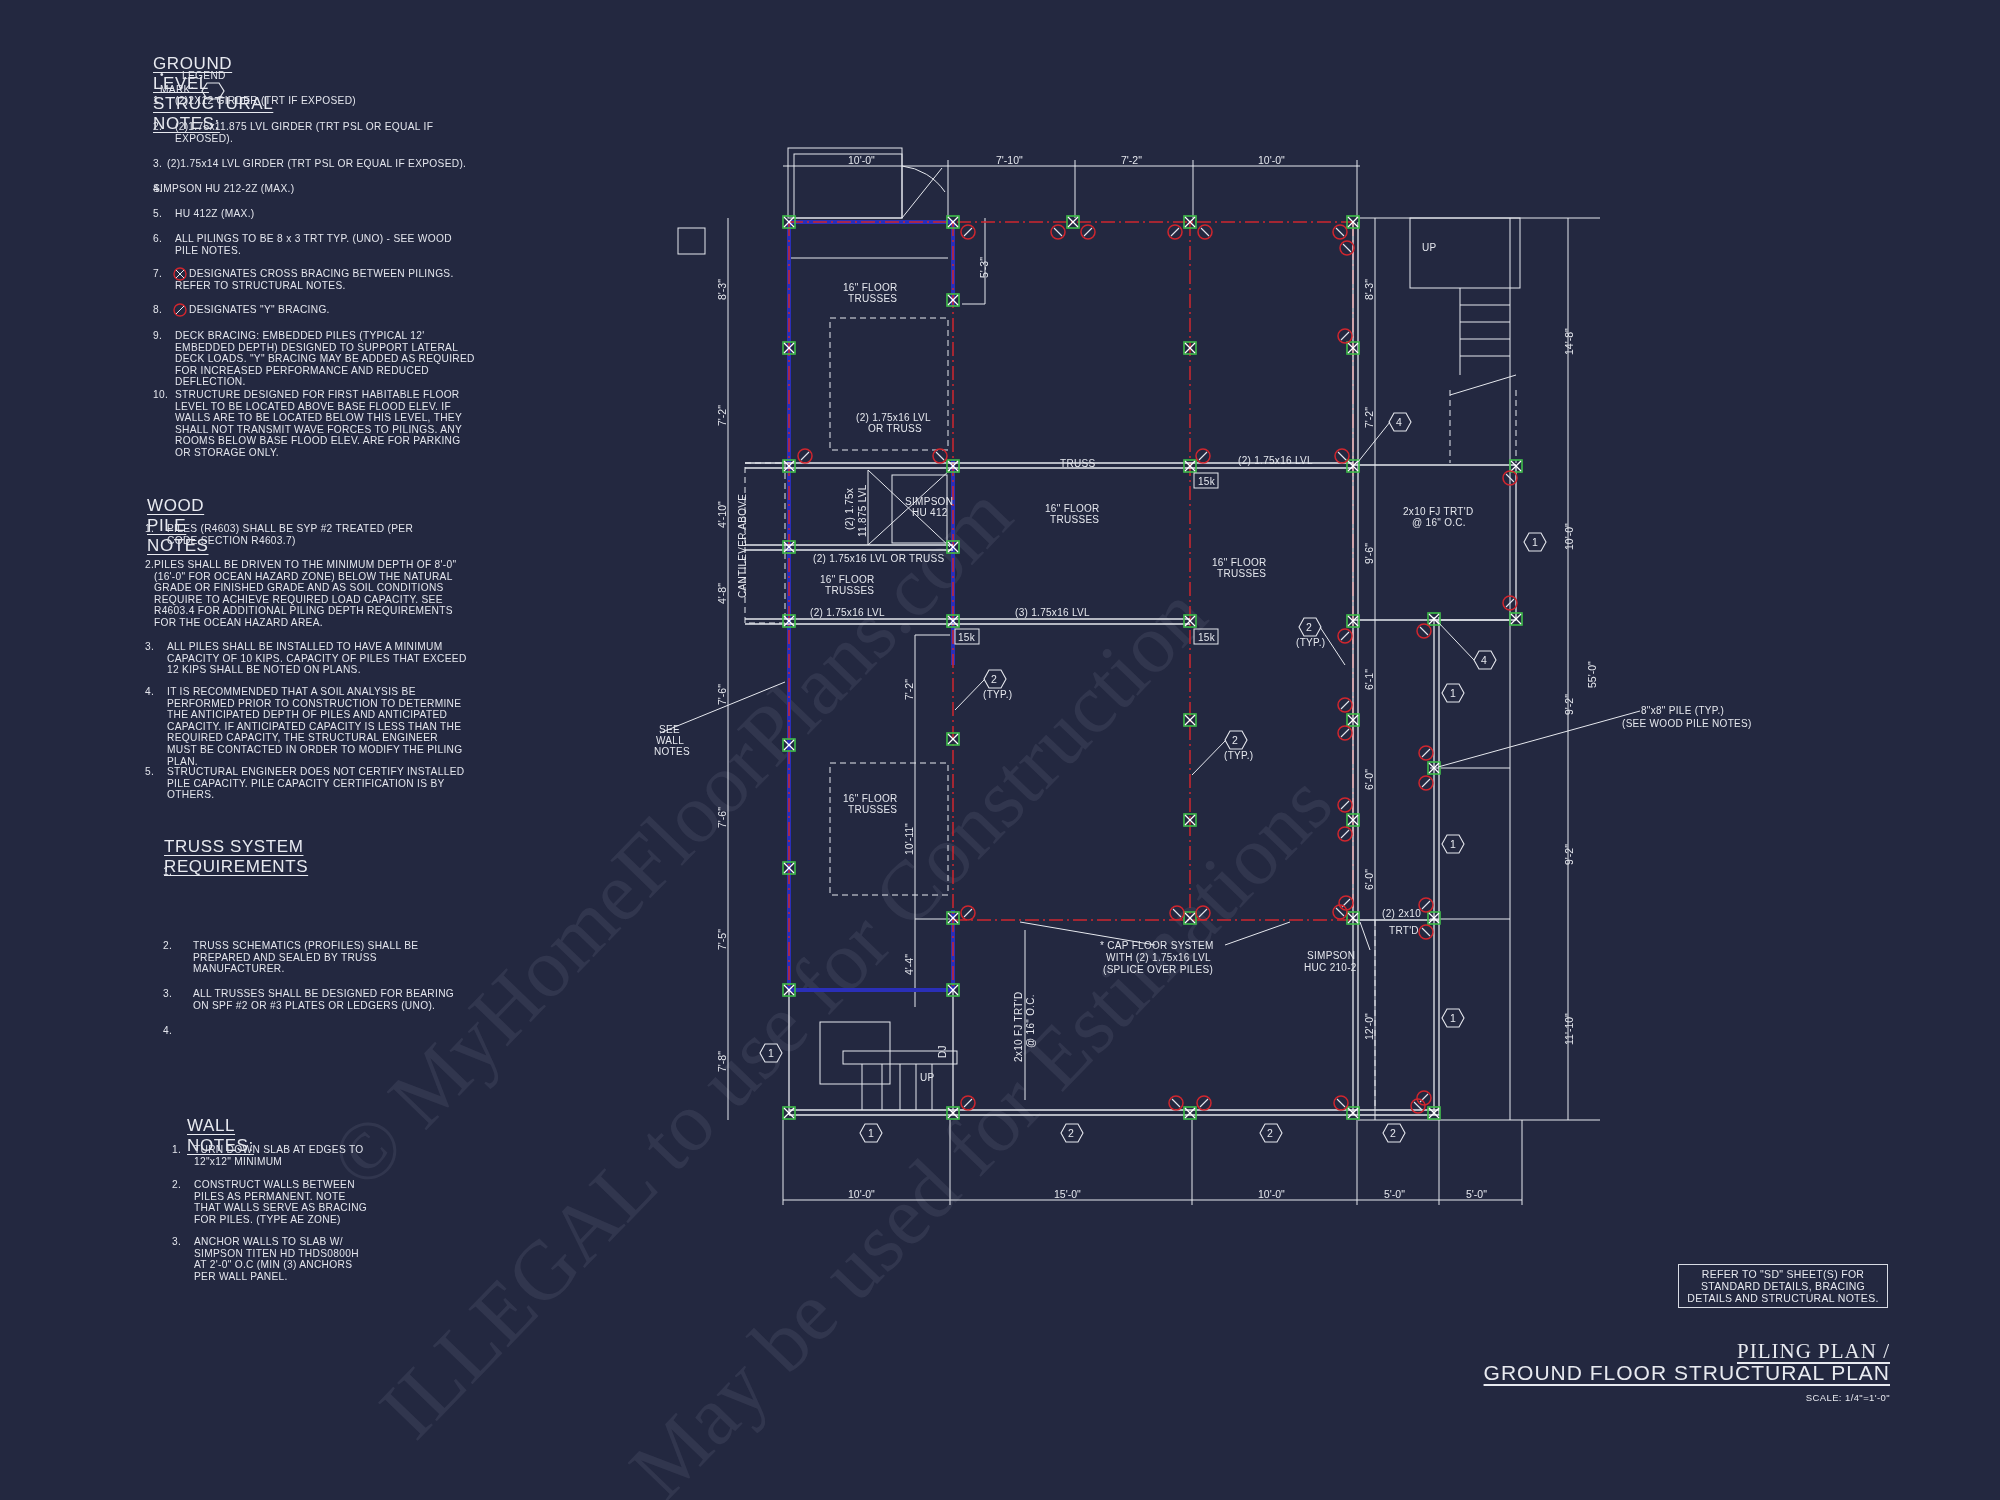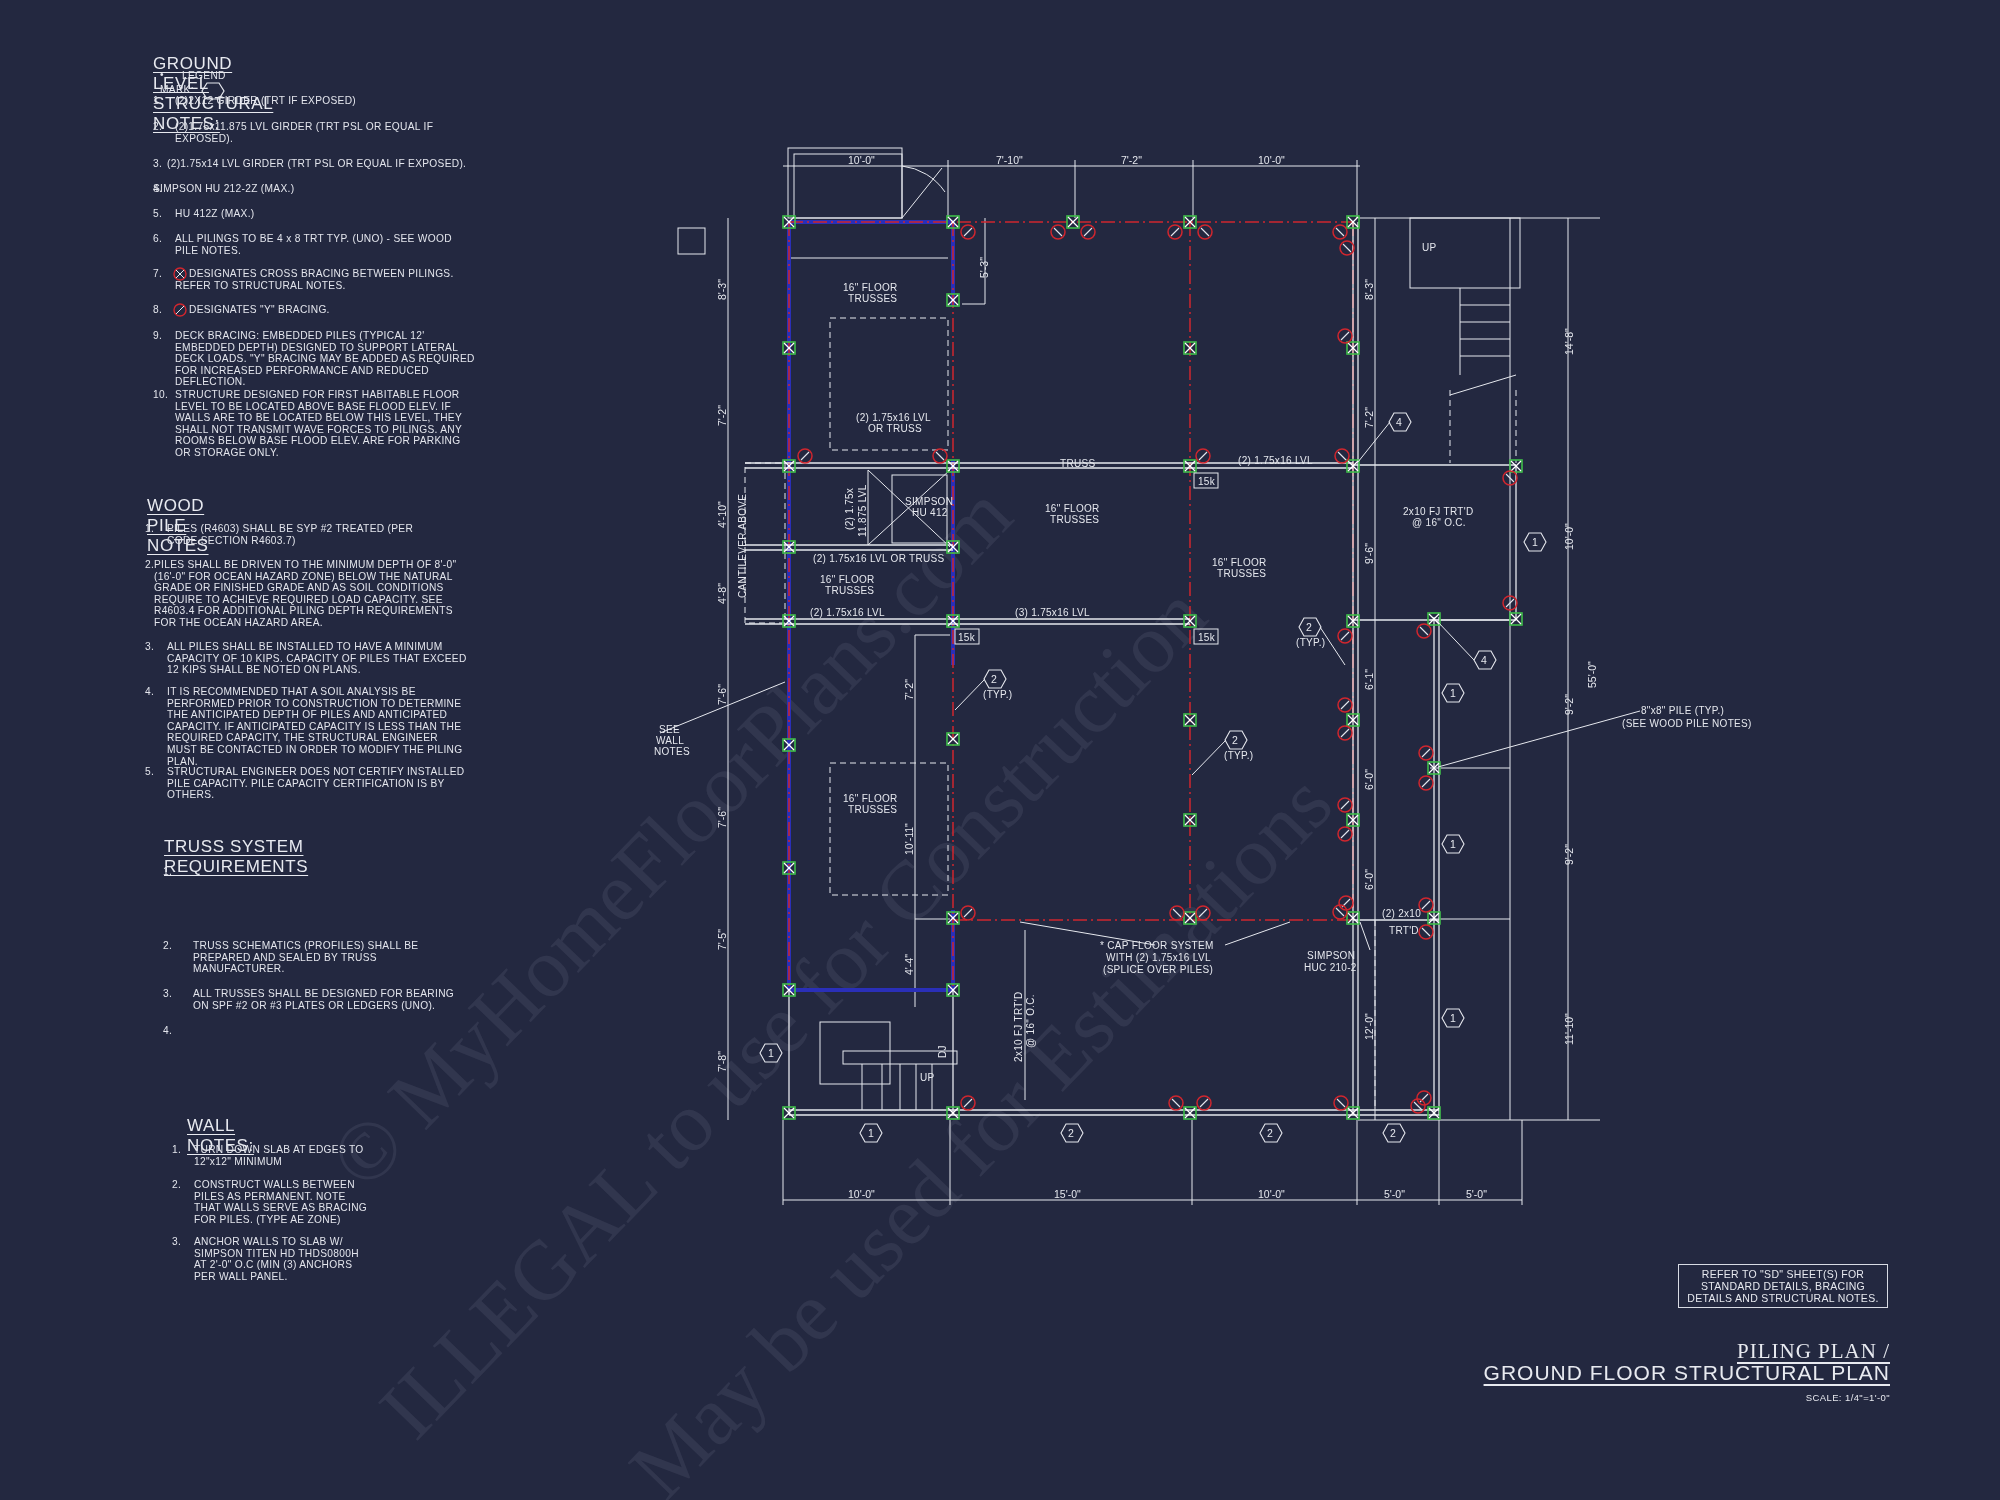--- a/index.html
+++ b/index.html
@@ -54,21 +54,21 @@
   <div class="note" style="left:153px;top:183px;width:320px;">
       <span class="num">4.</span>
       <span class="txt" style="">SIMPSON HU 212-2Z (MAX.)</span>
     </div>
   <div class="note" style="left:153px;top:208px;width:320px;">
       <span class="num">5.</span>
       <span class="txt" style="margin-left:22px">HU 412Z (MAX.)</span>
     </div>
   <div class="note" style="left:153px;top:233px;width:300px;">
       <span class="num">6.</span>
-      <span class="txt" style="margin-left:22px">ALL PILINGS TO BE 4 x 8 TRT TYP. (UNO) - SEE WOOD PILE NOTES.</span>
+      <span class="txt" style="margin-left:22px">ALL PILINGS TO BE 8 x 3 TRT TYP. (UNO) - SEE WOOD PILE NOTES.</span>
     </div>
   <div class="note" style="left:153px;top:268px;width:330px;">
       <span class="num">7.</span>
     <svg style="position:absolute;left:20px;top:-1px" width="14" height="14">
         <circle cx="7" cy="7" r="6" fill="none" stroke="#d0262e" stroke-width="1.4"></circle>
         <line x1="3" y1="3" x2="11" y2="11" stroke="#e6e8ee"></line>
         <line x1="11" y1="3" x2="3" y2="11" stroke="#e6e8ee"></line>
       </svg>
     <span class="txt" style="margin-left:22px;text-indent:14px">DESIGNATES CROSS BRACING BETWEEN PILINGS. REFER TO STRUCTURAL NOTES.</span>
     </div>

